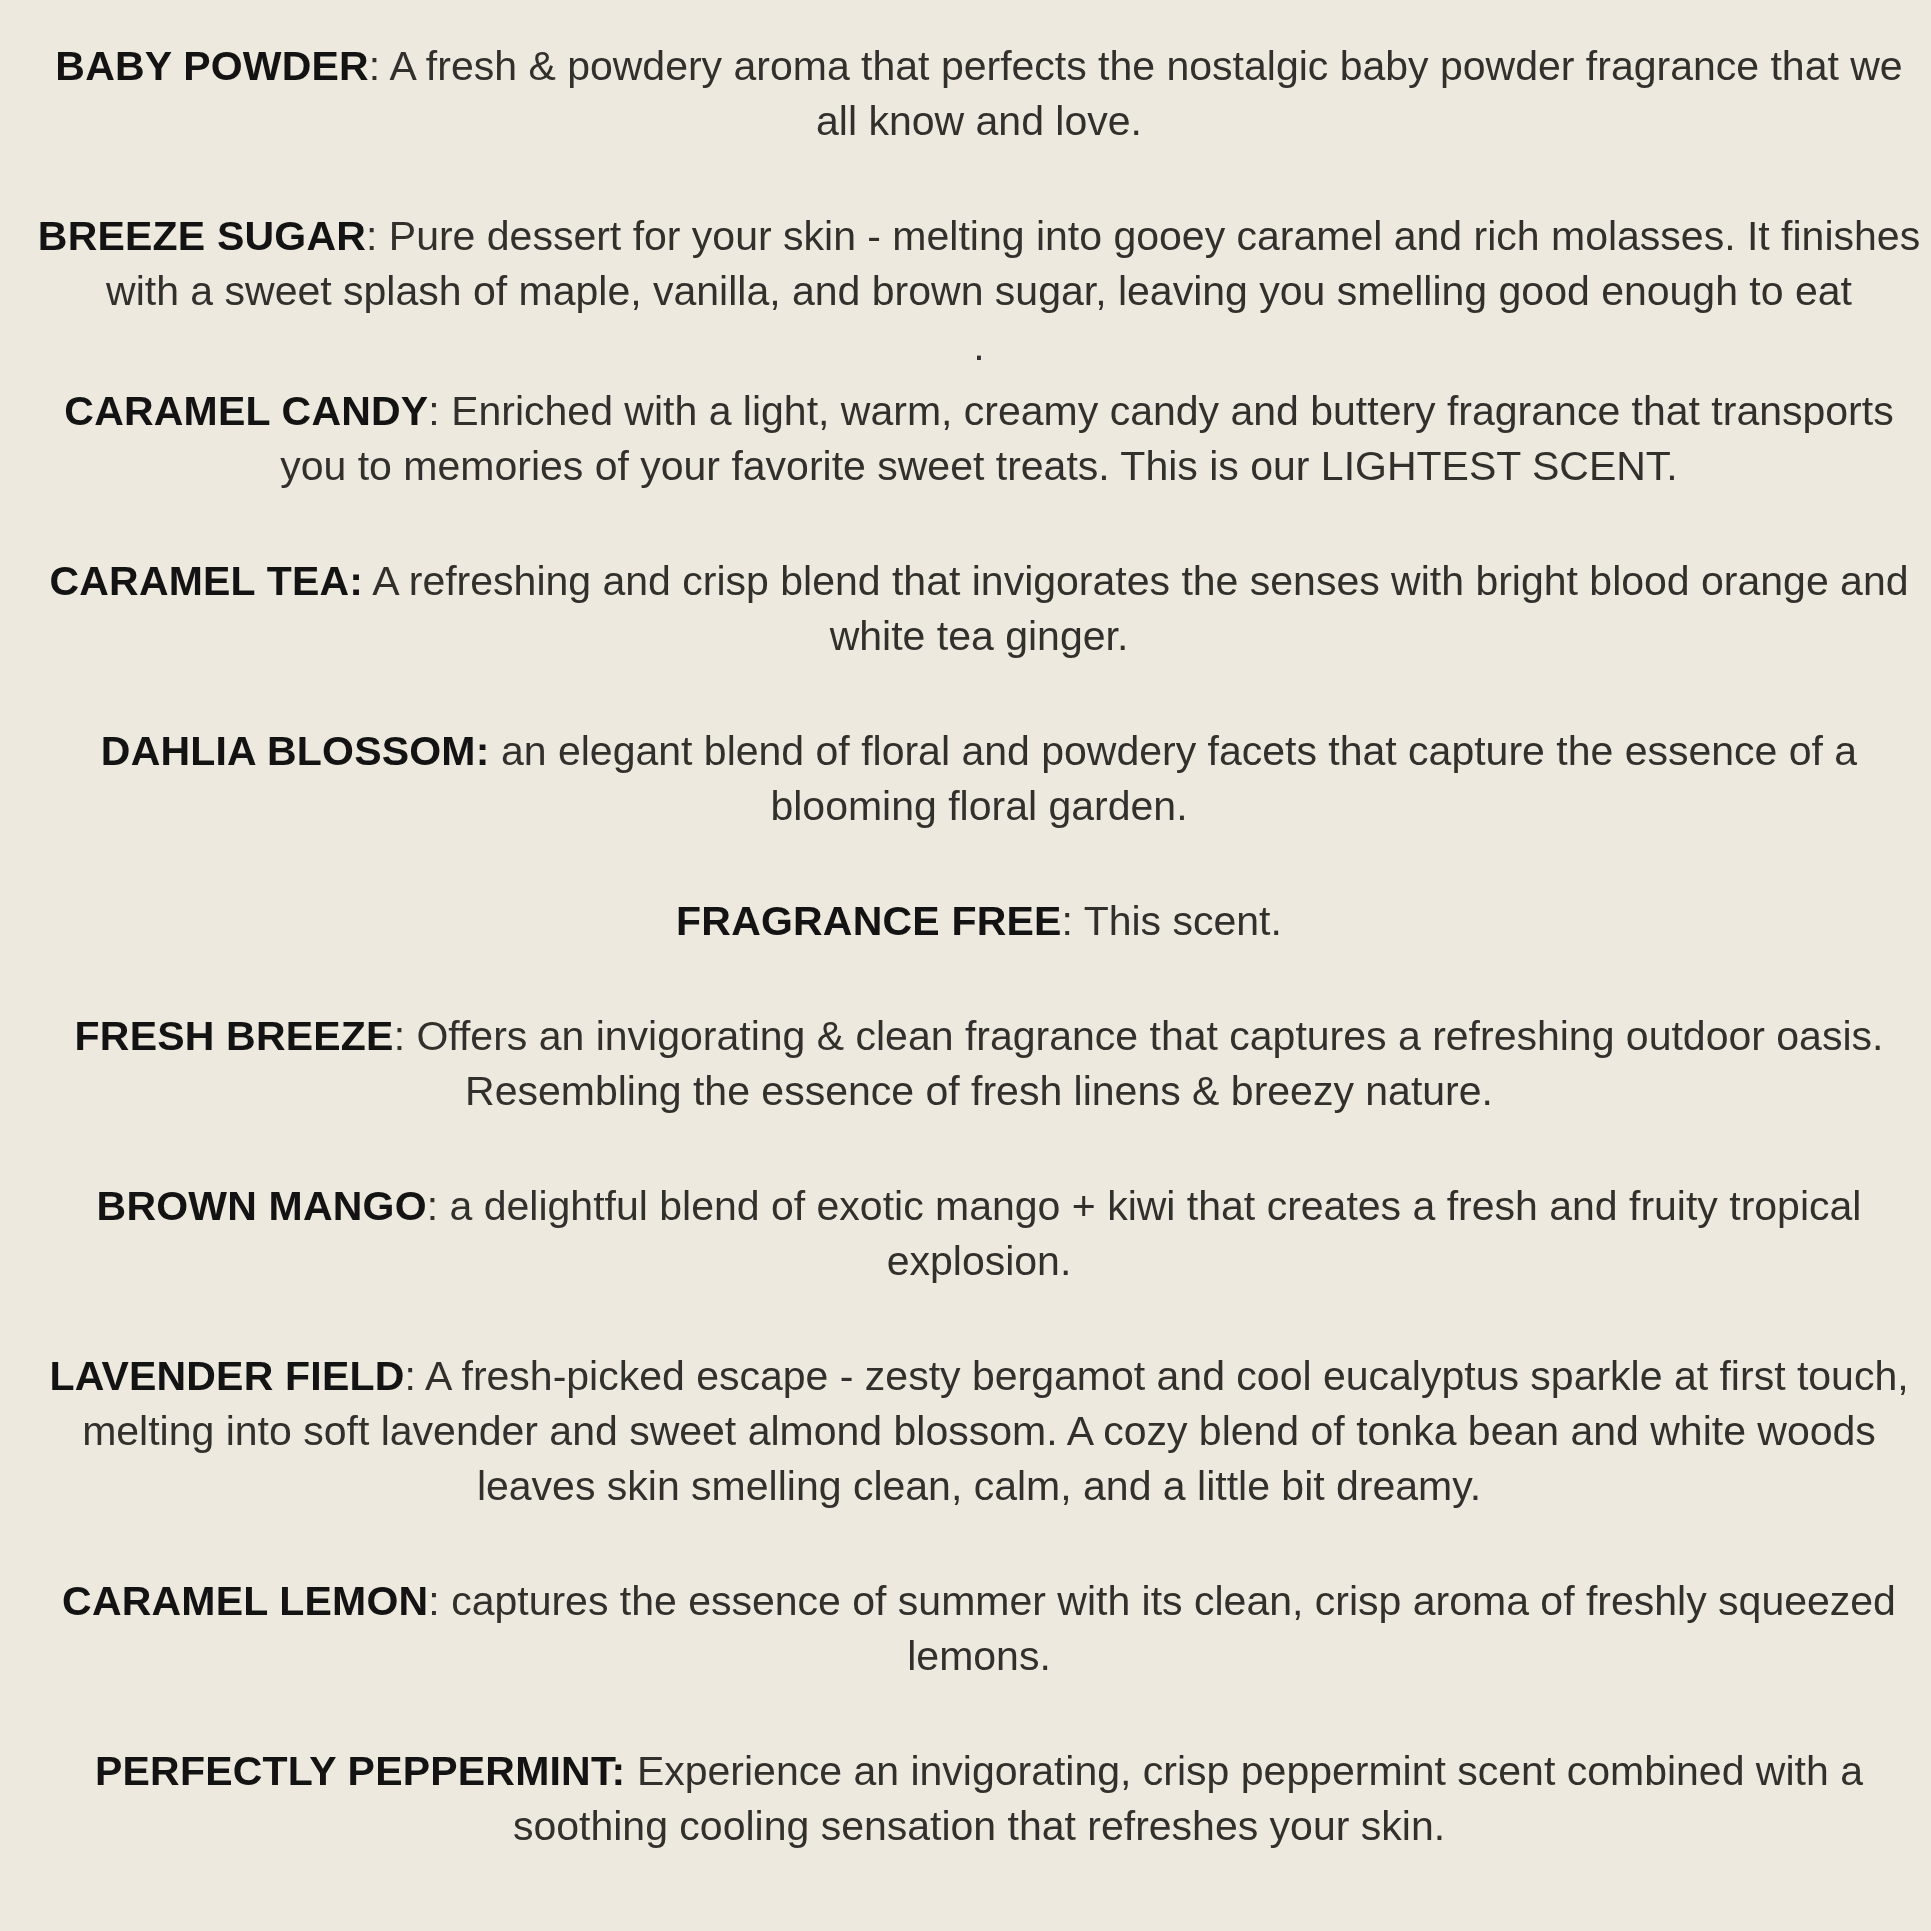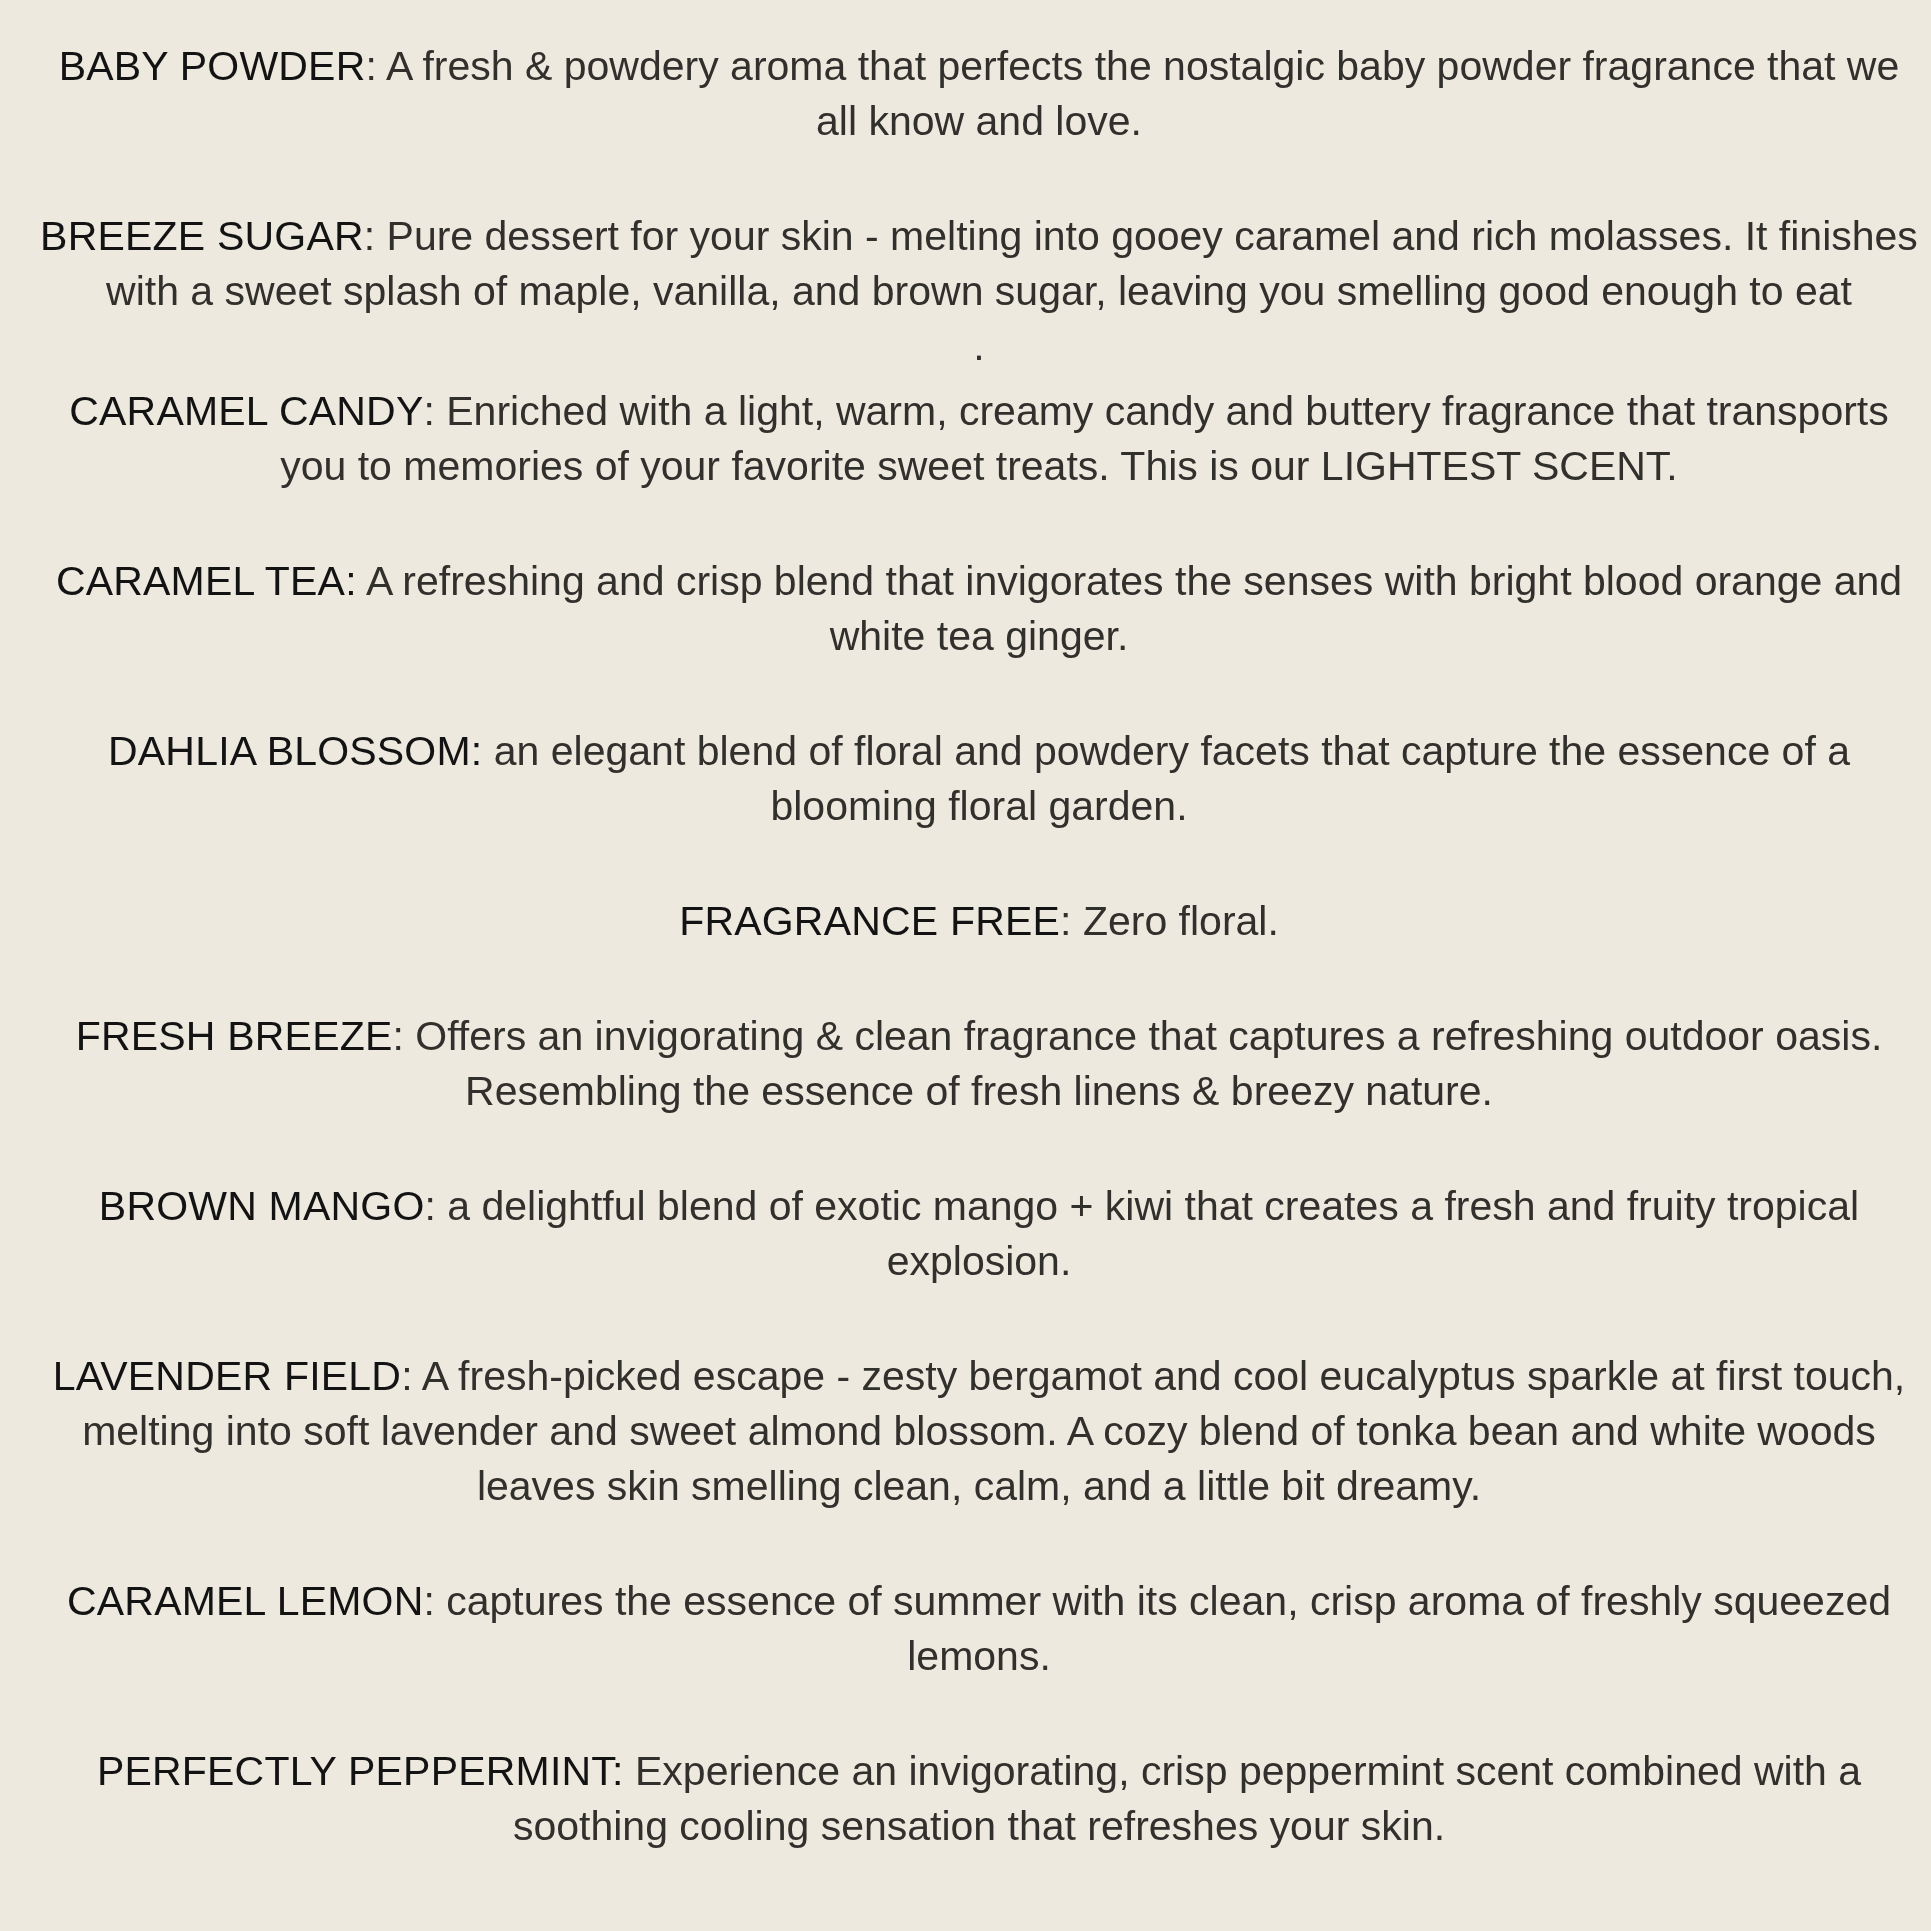--- a/index.html
+++ b/index.html
@@ -19,36 +19,36 @@
     font-family: "Liberation Sans", sans-serif;
     font-size: 41px;
     line-height: 55px;
     color: var(--fg, #32302C);
     text-align: center;
     white-space: pre-line;
   }
   .para { margin: 0 0 60px 0; }
   .para.tight { margin-bottom: 9.7px; }
   .scent-name {
-    font-weight: 400;
+    font-weight: 700;
     color: var(--hd, #131313);
     letter-spacing: 0.2px;
     margin-top: 12px;
   }
   .scent-desc { font-weight: 400; }
 </style>
 </head>
 <body>
 
 <div class="sheet"><p class="para"><strong class="scent-name">BABY POWDER</strong><span class="scent-desc">: A fresh &amp; powdery aroma that perfects the nostalgic baby powder fragrance that we
 all know and love.</span></p><p class="para tight"><strong class="scent-name">BREEZE SUGAR</strong><span class="scent-desc">: Pure dessert for your skin - melting into gooey caramel and rich molasses. It finishes
 with a sweet splash of maple, vanilla, and brown sugar, leaving you smelling good enough to eat
 .</span></p><p class="para"><strong class="scent-name">CARAMEL CANDY</strong><span class="scent-desc">: Enriched with a light, warm, creamy candy and buttery fragrance that transports
 you to memories of your favorite sweet treats. This is our LIGHTEST SCENT.</span></p><p class="para"><strong class="scent-name">CARAMEL TEA:</strong><span class="scent-desc"> A refreshing and crisp blend that invigorates the senses with bright blood orange and
 white tea ginger.</span></p><p class="para"><strong class="scent-name">DAHLIA BLOSSOM:</strong><span class="scent-desc"> an elegant blend of floral and powdery facets that capture the essence of a
-blooming floral garden.</span></p><p class="para"><strong class="scent-name">FRAGRANCE FREE</strong><span class="scent-desc">: Zero floral.</span></p><p class="para"><strong class="scent-name">FRESH BREEZE</strong><span class="scent-desc">: Offers an invigorating &amp; clean fragrance that captures a refreshing outdoor oasis.
+blooming floral garden.</span></p><p class="para"><strong class="scent-name">FRAGRANCE FREE</strong><span class="scent-desc">: This scent.</span></p><p class="para"><strong class="scent-name">FRESH BREEZE</strong><span class="scent-desc">: Offers an invigorating &amp; clean fragrance that captures a refreshing outdoor oasis.
 Resembling the essence of fresh linens &amp; breezy nature.</span></p><p class="para"><strong class="scent-name">BROWN MANGO</strong><span class="scent-desc">: a delightful blend of exotic mango + kiwi that creates a fresh and fruity tropical
 explosion.</span></p><p class="para"><strong class="scent-name">LAVENDER FIELD</strong><span class="scent-desc">: A fresh-picked escape - zesty bergamot and cool eucalyptus sparkle at first touch,
 melting into soft lavender and sweet almond blossom. A cozy blend of tonka bean and white woods
 leaves skin smelling clean, calm, and a little bit dreamy.</span></p><p class="para"><strong class="scent-name">CARAMEL LEMON</strong><span class="scent-desc">: captures the essence of summer with its clean, crisp aroma of freshly squeezed
 lemons.</span></p><p class="para"><strong class="scent-name">PERFECTLY PEPPERMINT:</strong><span class="scent-desc"> Experience an invigorating, crisp peppermint scent combined with a
 soothing cooling sensation that refreshes your skin.</span></p></div>
 
 
 </body></html>

